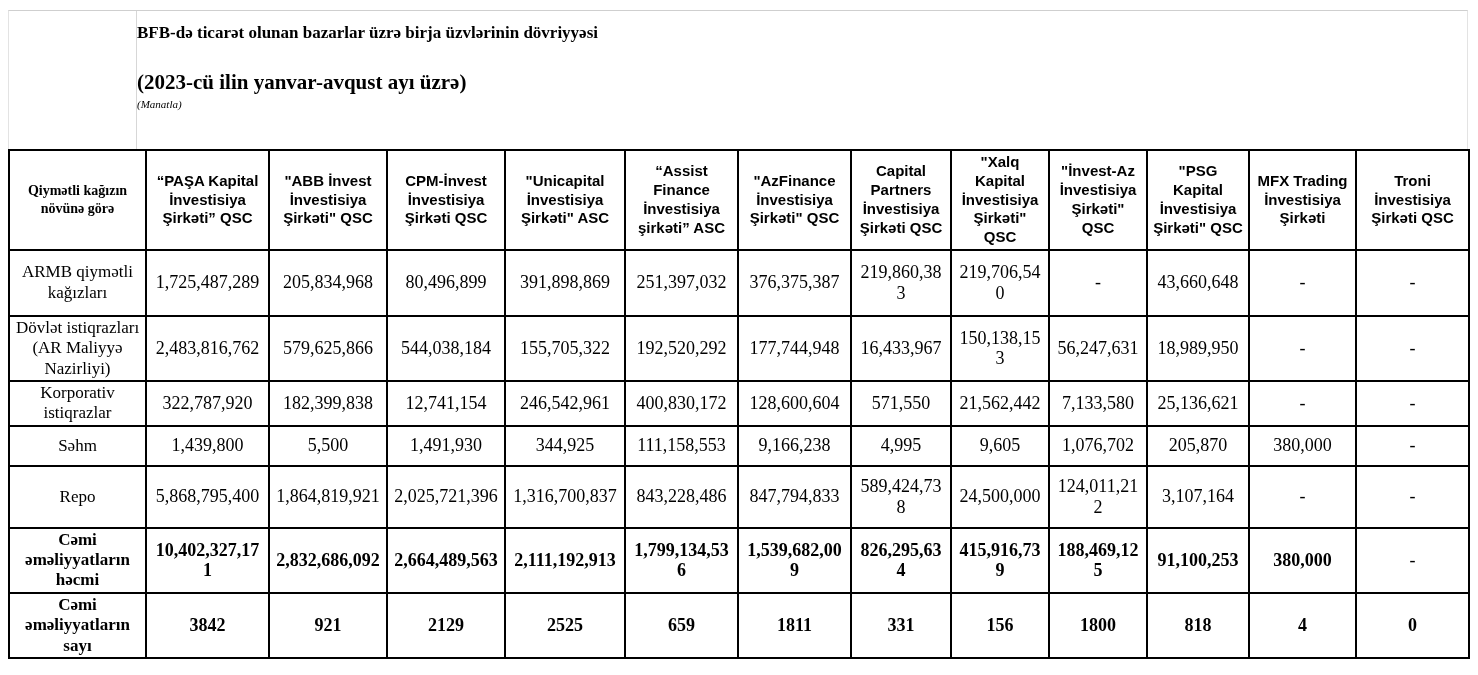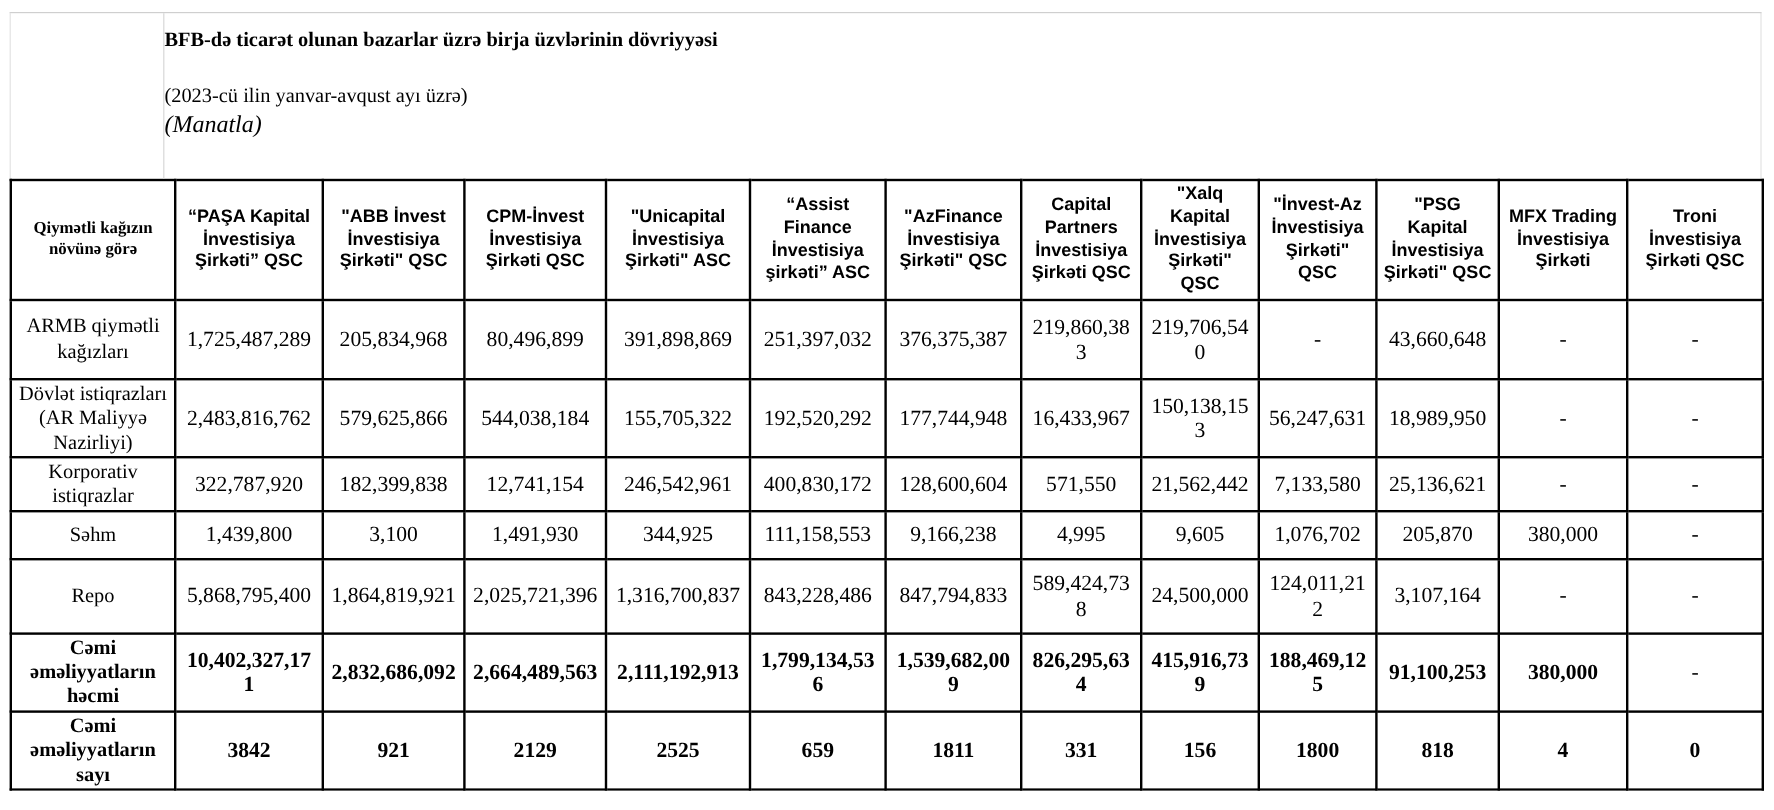--- a/index.html
+++ b/index.html
@@ -29,27 +29,27 @@
   .title-main {
     flex: 1;
     padding-top: 12px;
   }
   .title-line1 {
     font-weight: bold;
     font-size: 17px;
     margin-bottom: 27px;
   }
   .title-line2 {
-    font-weight: normal;
-    font-size: 17px;
+    font-weight: bold;
+    font-size: 21px;
     margin-bottom: 3px;
   }
   .title-line3 {
     font-style: italic;
-    font-size: 20px;
+    font-size: 11px;
   }
   
   table.turnover {
     border-collapse: collapse;
     table-layout: fixed;
     width: 1460px;
   }
   table.turnover th,
   table.turnover td {
     border: 2px solid #000;
@@ -191,21 +191,21 @@
           <td class="value-cell">571,550</td>
           <td class="value-cell">21,562,442</td>
           <td class="value-cell">7,133,580</td>
           <td class="value-cell">25,136,621</td>
           <td class="value-cell">-</td>
           <td class="value-cell">-</td>
         </tr>
         <tr>
           <th class="rowlabel">Səhm</th>
           <td class="value-cell">1,439,800</td>
-          <td class="value-cell">3,100</td>
+          <td class="value-cell">5,500</td>
           <td class="value-cell">1,491,930</td>
           <td class="value-cell">344,925</td>
           <td class="value-cell">111,158,553</td>
           <td class="value-cell">9,166,238</td>
           <td class="value-cell">4,995</td>
           <td class="value-cell">9,605</td>
           <td class="value-cell">1,076,702</td>
           <td class="value-cell">205,870</td>
           <td class="value-cell">380,000</td>
           <td class="value-cell">-</td>

